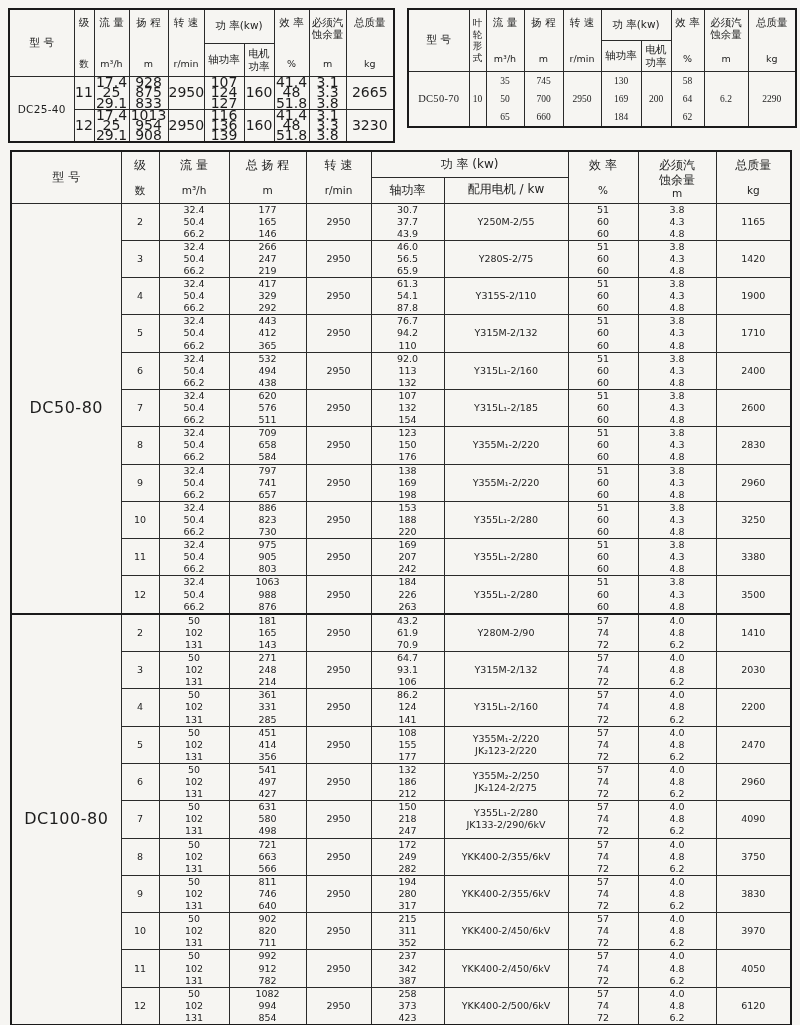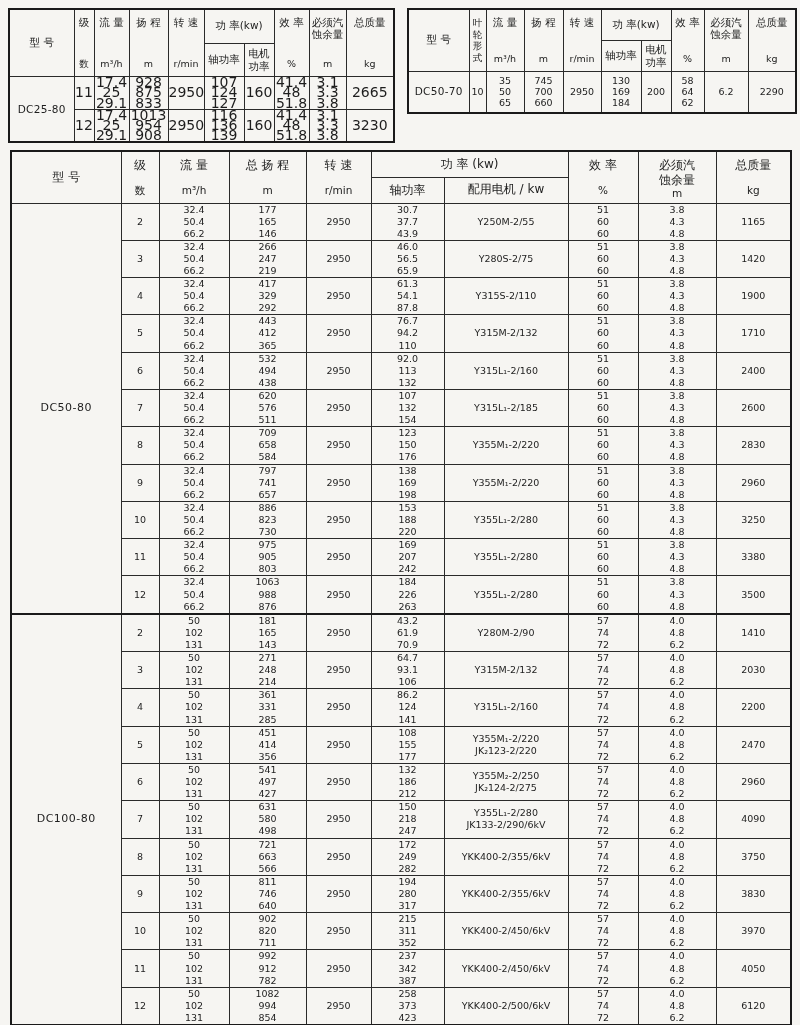--- a/index.html
+++ b/index.html
@@ -39,30 +39,30 @@
   .vcenter {
     display:flex; align-items:center; justify-content:center;
     white-space:pre-line; box-sizing:border-box;
   }
 
   
   .t-main th { font-size:12px; }
   .t-main .h-bot { font-size:10.5px; }
   .t-main .hstack, .t-main .vcenter { height:45px; }
   .t-main td { font-size:9.5px; line-height:12.1px; }
-  .t-main td.model-cell { font-size:11px; letter-spacing:0.5px; }
+  .t-main td.model-cell { font-size:16px; letter-spacing:0.5px; }
   .t-main .hstack .h-top { line-height:1.25; }
 
   
   .t-a th, .t-b th { font-size:10.5px; }
   .t-a .h-bot, .t-b .h-bot { font-size:9.5px; }
   .t-a .hstack, .t-a .vcenter { height:60px; }
   .t-b .hstack, .t-b .vcenter { height:55px; }
   .t-a td { font-size:14px; line-height:10.4px; }
-  .t-b td { font-size:9.5px; line-height:11px; }
+  .t-b td { font-size:9.5px; line-height:18px;font-family:Liberation Serif, serif; }
   .t-a td.model-cell, .t-b td.model-cell { font-size:10.5px; letter-spacing:0.3px; }
   .t-b th.impeller-th { font-size:9.5px; }
   .t-b th.impeller-th .vcenter { line-height:11.5px; }
 </style>
 </head>
 <body>
 
 <div>
   <table id="tableA" class="tbl t-a" style="left:8px; top:8px; width:387px;">
       <colgroup>
@@ -126,21 +126,21 @@
           </th>
         </tr>
         <tr style="height: 33px;">
           <th>轴功率</th>
           <th style="white-space: pre-line; line-height: 1.15;">电机
 功率</th>
         </tr>
       </thead>
       <tbody>
         <tr style="height: 33px;">
-          <td class="model-cell" rowspan="2">DC25-80</td>
+          <td class="model-cell" rowspan="2">DC25-40</td>
           <td>11</td>
           <td>17.4
 25
 29.1</td>
           <td>928
 875
 833</td>
           <td>2950</td>
           <td>107
 124

